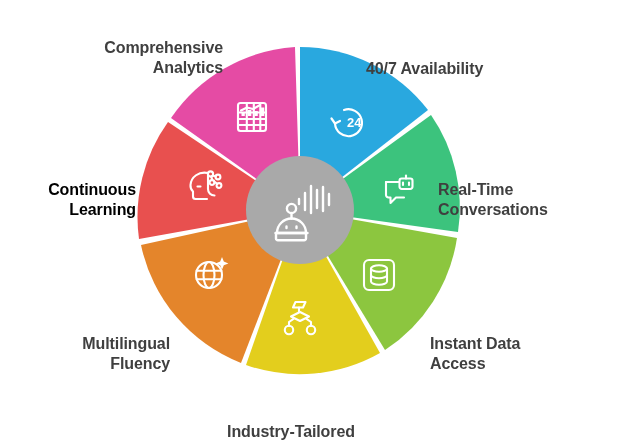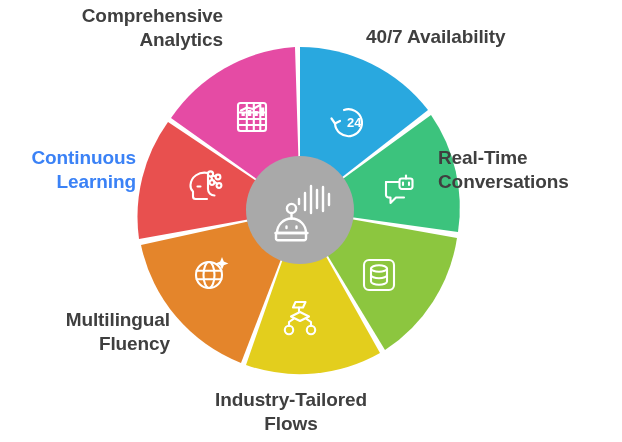--- a/index.html
+++ b/index.html
@@ -27,36 +27,37 @@
     top: 0;
     width: 622px;
     height: 442px;
     display: block;
   }
   .label {
     position: absolute;
     color: #3f3f3f;
     font-family: "Liberation Sans", sans-serif;
     font-weight: bold;
-    font-size: 19px;
+    font-size: 16px;
     line-height: 1.28;
     letter-spacing: -0.1px;
     white-space: pre-line;
+    margin-top: 34px;
   }
   .label.align-left  { text-align: left; }
   .label.align-right { text-align: right; }
   .label.align-center{ text-align: center; }
 
   
   #label-analytics     { left: 18px;  top: 4px;   width: 205px; }
   #label-availability  { left: 366px; top: 25px;  width: 230px; }
   #label-realtime      { left: 438px; top: 146px; width: 150px; }
   #label-instantdata   { left: 430px; top: 300px; width: 160px; }
   #label-industry      { left: 196px; top: 388px; width: 190px; }
-  #label-multilingual  { left: 12px;  top: 308px; width: 158px; }
+  #label-multilingual  { left: 12px;  top: 300px; width: 158px; }
   #label-continuous    { left: 6px;   top: 146px; width: 130px; }
 </style>
 </head>
 <body style="background: rgb(255, 255, 255);">
 
 <div id="infographic">
 
   <svg class="wheel-svg" viewBox="0 0 622 442">
 
     <g>
@@ -167,23 +168,25 @@
   </svg>
 
   <div class="label align-right" id="label-analytics" style="color: rgb(63, 63, 63);">Comprehensive
 Analytics</div>
 
   <div class="label align-left" id="label-availability" style="color: rgb(63, 63, 63);">40/7 Availability</div>
 
   <div class="label align-left" id="label-realtime" style="color: rgb(63, 63, 63);">Real-Time
 Conversations</div>
 
+  <div class="label align-left" id="label-instantdata" style="color: rgb(63, 63, 63);">Instant Data
+Access</div>
 
   <div class="label align-center" id="label-industry" style="color: rgb(63, 63, 63);">Industry-Tailored
 Flows</div>
 
   <div class="label align-right" id="label-multilingual" style="color: rgb(63, 63, 63);">Multilingual
 Fluency</div>
 
-  <div class="label align-right" id="label-continuous" style="color: #3b82f6; text-align: right;">Continuous
+  <div class="label align-right" id="label-continuous" style="color: #000000; text-align: right;">Continuous
 Learning</div>
 
 </div>
 
 </body></html>

